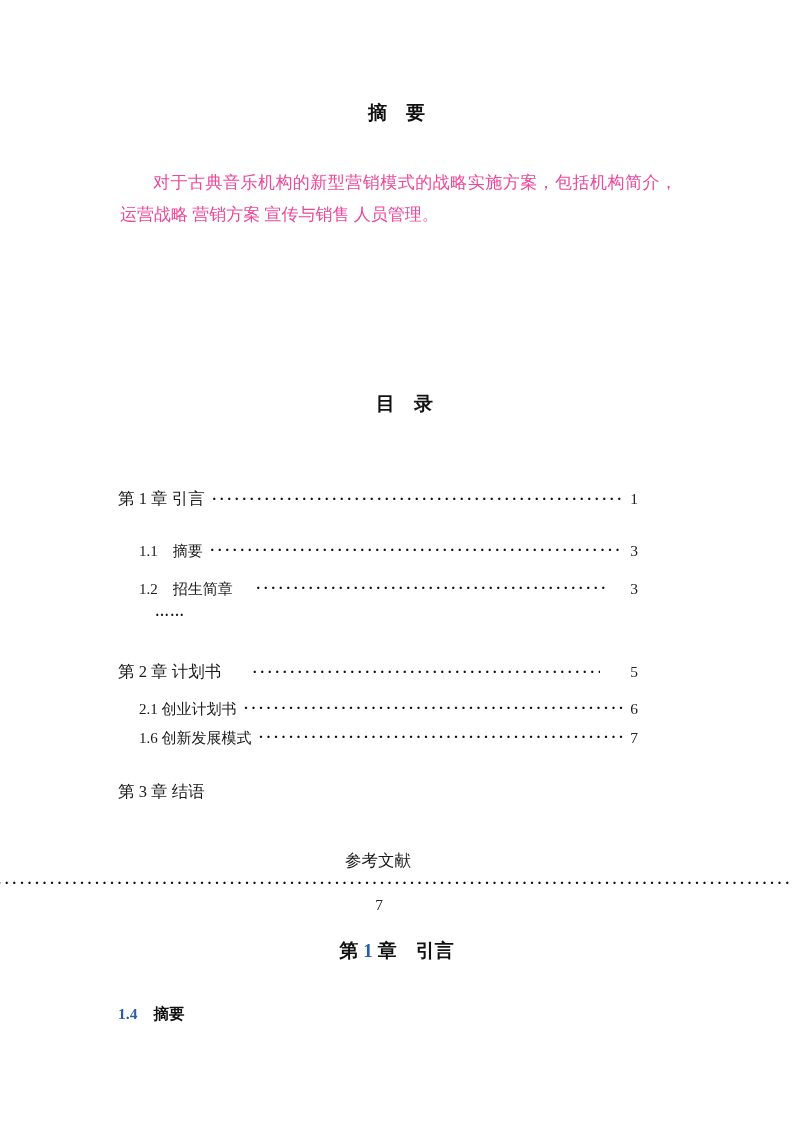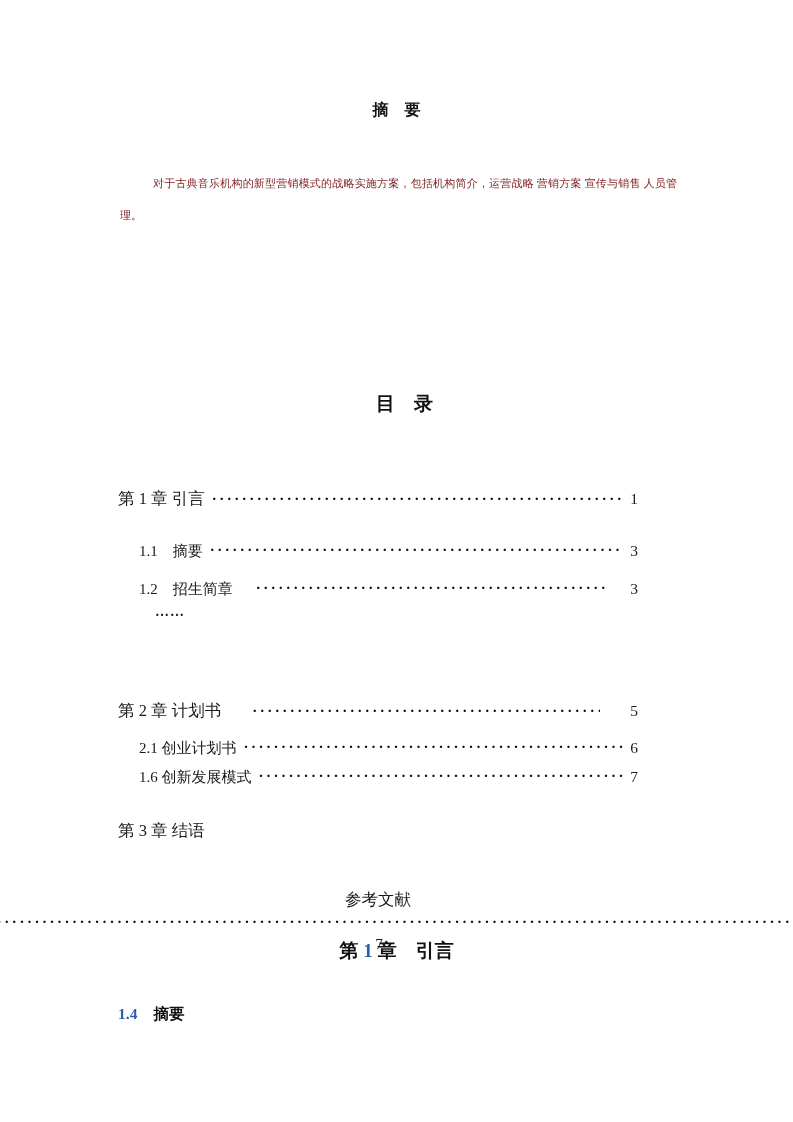--- a/index.html
+++ b/index.html
@@ -19,36 +19,36 @@
 
   
   .abstract-title {
     position: absolute;
     top: 100px;
     left: 0;
     width: 100%;
     margin: 0;
     text-align: center;
     font-family: "Liberation Sans", "DejaVu Sans", sans-serif;
-    font-size: 16px;
+    font-size: 19px;
     font-weight: 700;
     color: #111;
     white-space: pre;
   }
   .abstract-para {
     position: absolute;
     top: 167px;
     left: 120px;
     width: 557px;
     margin: 0;
-    font-size: 11px;
+    font-size: 17px;
     line-height: 32px;
     text-indent: 33px;
     text-align: justify;
-    color: #7f1d1d;
+    color: #ec4899;
   }
 
   
   .toc-title {
     position: absolute;
     top: 391px;
     left: 0;
     width: 100%;
     margin: 0;
     text-align: center;
@@ -105,21 +105,21 @@
     letter-spacing: 1px;
   }
   .bare .leader { visibility: hidden; }
   .bare .toc-page { visibility: hidden; }
 
   
   .r0 { margin-top: 2px; }
   .r1 { margin-top: 30px; }
   .r2 { margin-top: 16px; gap: 16px; }
   .r3 { margin-top: 3px; height: 18px; line-height: 18px; }
-  .r4 { margin-top: 79px; gap: 24px; }
+  .r4 { margin-top: 40px; gap: 24px; }
   .r5 { margin-top: 15px; }
   .r6 { margin-top: 7px; }
   .r7 { margin-top: 32px; }
   .r8 { margin-top: 47px; flex-direction: column; }
 
   
   .chapter-heading {
     position: absolute;
     top: 938px;
     left: 0;

